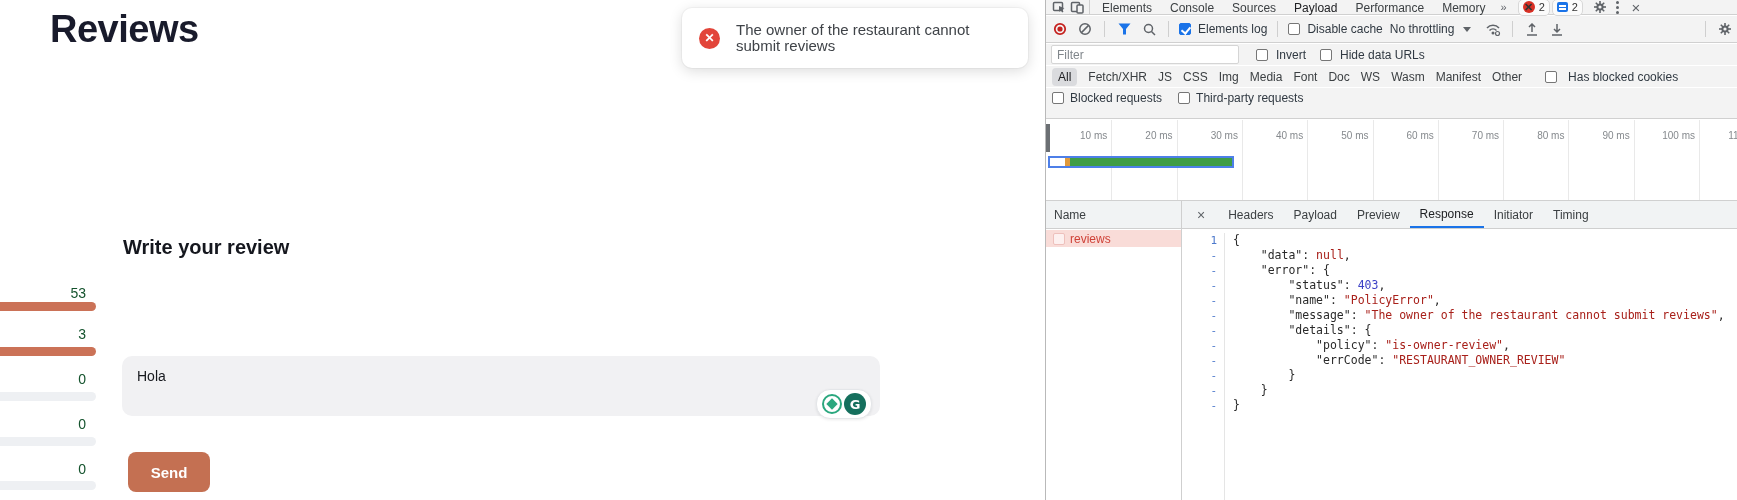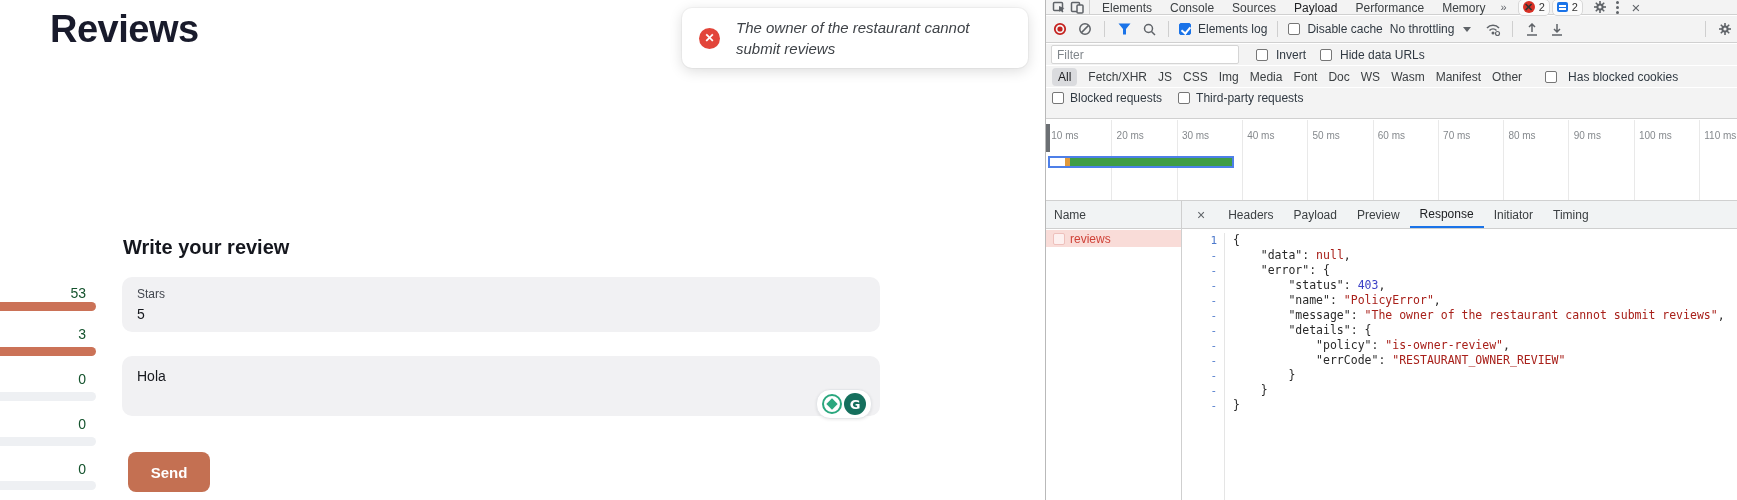--- a/index.html
+++ b/index.html
@@ -7,21 +7,21 @@
          font-family:"Liberation Sans",sans-serif;}
   .abs{position:absolute;}
 
   
   .page-title{left:50px;top:-15px;font-size:38px;line-height:38px;font-weight:800;color:#191b2c;letter-spacing:-.5px;}
   .toast{left:682px;top:8px;width:346px;height:60px;background:#fff;border-radius:10px;
          box-shadow:0 3px 14px rgba(0,0,0,.14),0 0 0 1px rgba(0,0,0,.03);display:flex;align-items:center;}
   .toast-icon{width:21px;height:21px;border-radius:50%;background:#e2453a;color:#fff;flex:0 0 21px;
               margin:0 16px 0 17px;display:flex;align-items:center;justify-content:center;
               font-size:12px;font-weight:bold;line-height:1;}
-  .toast-msg{width:262px;font-size:15px;line-height:21px;color:#3f4348;font-style:italic;}
+  .toast-msg{width:262px;font-size:15px;line-height:16px;color:#3f4348;}
   .rate-count{width:60px;text-align:right;font-size:14px;color:#14532d;}
   .rate-bar{left:-26px;width:122px;height:9px;border-radius:5px;}
   .bar-filled{background:#cb7257;} .bar-empty{background:#eef0f3;}
   .form-heading{left:123px;top:236px;font-size:20px;font-weight:800;color:#15171e;}
   .field{left:122px;width:758px;background:#f1f1f3;border-radius:10px;}
   .field-label{font-size:12px;color:#42464e;}
   .field-value{font-size:14px;color:#16181d;}
   .gram-pill{left:816px;top:389px;width:54px;height:28px;background:#fff;border:1px solid #e4e6e9;
              border-radius:14px;box-shadow:0 1px 3px rgba(0,0,0,.08);display:flex;align-items:center;justify-content:center;gap:2px;}
   .gram-bulb{width:20px;height:20px;border-radius:50%;background:#fff;border:2px solid #2aa77e;box-sizing:border-box;
@@ -65,21 +65,21 @@
   .filter-input{width:188px;height:19px;border:1px solid #d5d5d5;border-radius:2px;background:#fff;
                 font-size:12px;padding:0 5px;box-sizing:border-box;font-family:"Liberation Sans",sans-serif;color:#333;}
   .filter-input::placeholder{color:#80868b;}
   .chip{color:#3c4043;cursor:pointer;padding:2px 0;}
   .chip.selected{background:#dadbde;border-radius:4px;padding:2px 6px;color:#202124;}
   .caret{width:0;height:0;border-left:4px solid transparent;border-right:4px solid transparent;
          border-top:5px solid #5f6368;margin-left:2px;}
   
   .overview{top:120px;left:0;width:692px;height:80px;background:#fff;border-bottom:1px solid #d0d0d0;overflow:hidden;}
   .gridline{top:0;width:1px;height:80px;background:#e9e9e9;}
-  .ticklabel{top:10px;height:12px;font-size:10px;color:#85898d;text-align:left;width:56px;white-space:nowrap;}
+  .ticklabel{top:10px;height:12px;font-size:10px;color:#85898d;text-align:right;width:56px;white-space:nowrap;}
   .ov-handle{left:0;top:4px;width:4px;height:28px;background:#6b6f73;}
   .wf-box{left:2px;top:36px;width:186px;height:12px;border:2px solid #4d7fe8;background:#fff;box-sizing:border-box;
           display:flex;align-items:stretch;cursor:pointer;}
   .wf-seg{height:100%;}
   
   .panel-head{top:201px;left:0;width:692px;height:27px;background:#f1f3f4;border-bottom:1px solid #cfcfcf;display:flex;}
   .name-col-head{width:136px;box-sizing:border-box;border-right:1px solid #cfcfcf;display:flex;align-items:center;
                  padding-left:8px;color:#3c4043;}
   .detail-tabs{flex:1;display:flex;align-items:center;padding-left:15px;gap:0;}
   .dx{color:#5f6368;font-size:14px;margin-right:13px;cursor:pointer;}
@@ -120,24 +120,20 @@
       <div class="abs rate-count" style="left: 26px; top: 371px;">0</div>
       <div class="abs rate-bar bar-empty" style="top: 392px;"></div>
       <div class="abs rate-count" style="left: 26px; top: 416px;">0</div>
       <div class="abs rate-bar bar-empty" style="top: 437px;"></div>
       <div class="abs rate-count" style="left: 26px; top: 461px;">0</div>
       <div class="abs rate-bar bar-empty" style="top: 481px;"></div>
     </div>
 
   <div class="abs form-heading">Write your review</div>
 
-  <div class="abs field" style="top:277px;height:55px;">
-    <div class="abs field-label" style="left:15px;top:10px;">Stars</div>
-    <div class="abs field-value" style="left:15px;top:29px;">5</div>
-  </div>
 
   <div class="abs field" style="top:356px;height:60px;">
     <div class="abs field-value" style="left:15px;top:12px;">Hola</div>
   </div>
 
   <div class="abs gram-pill">
     <span class="gram-bulb">
         <i></i>
       </span>
     <span class="gram-g">G</span>

